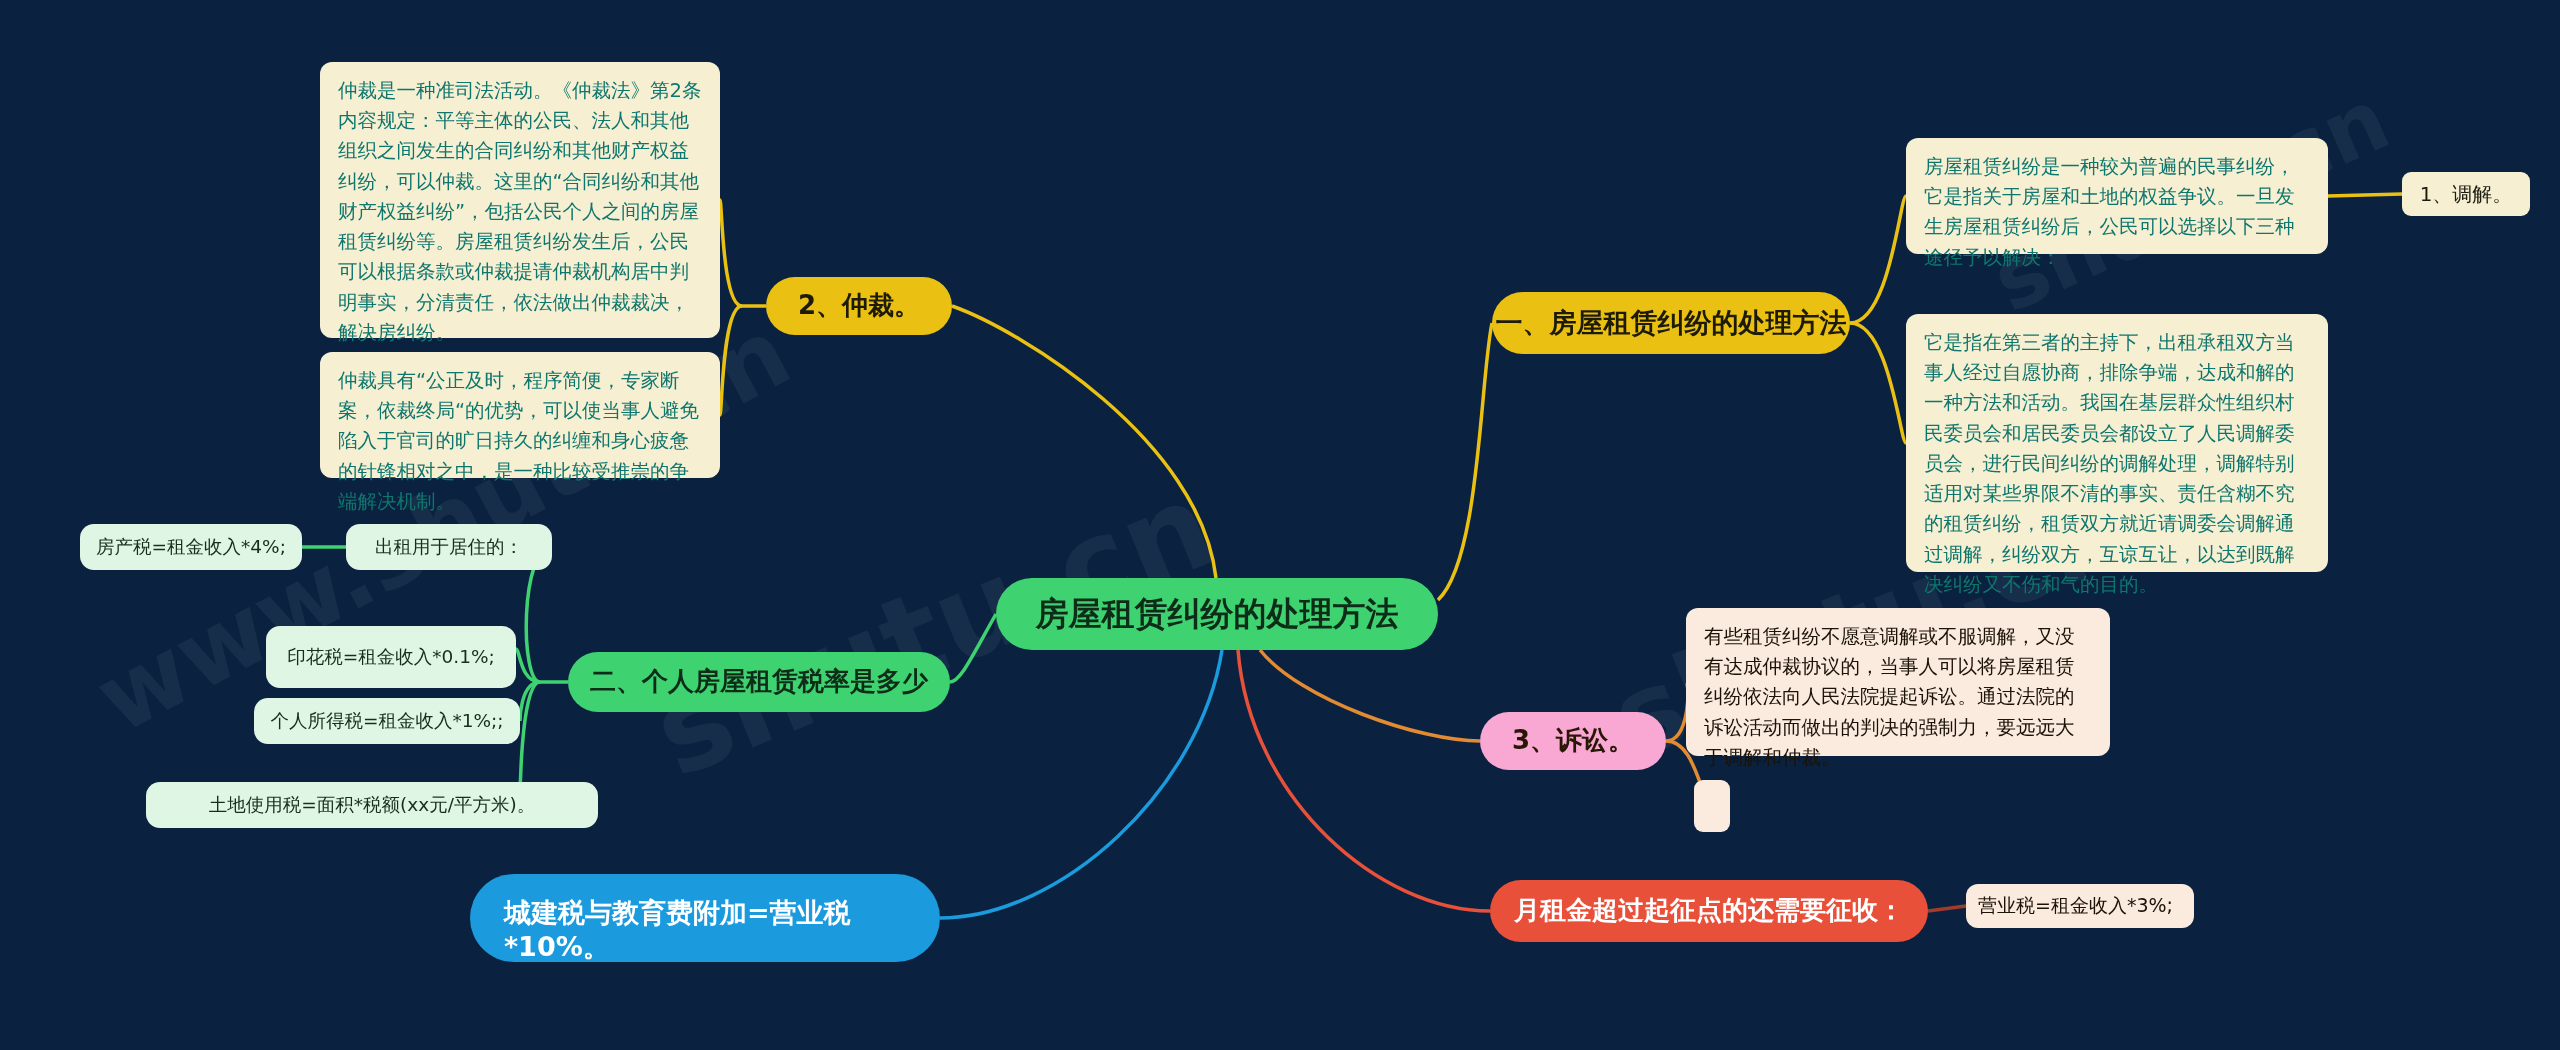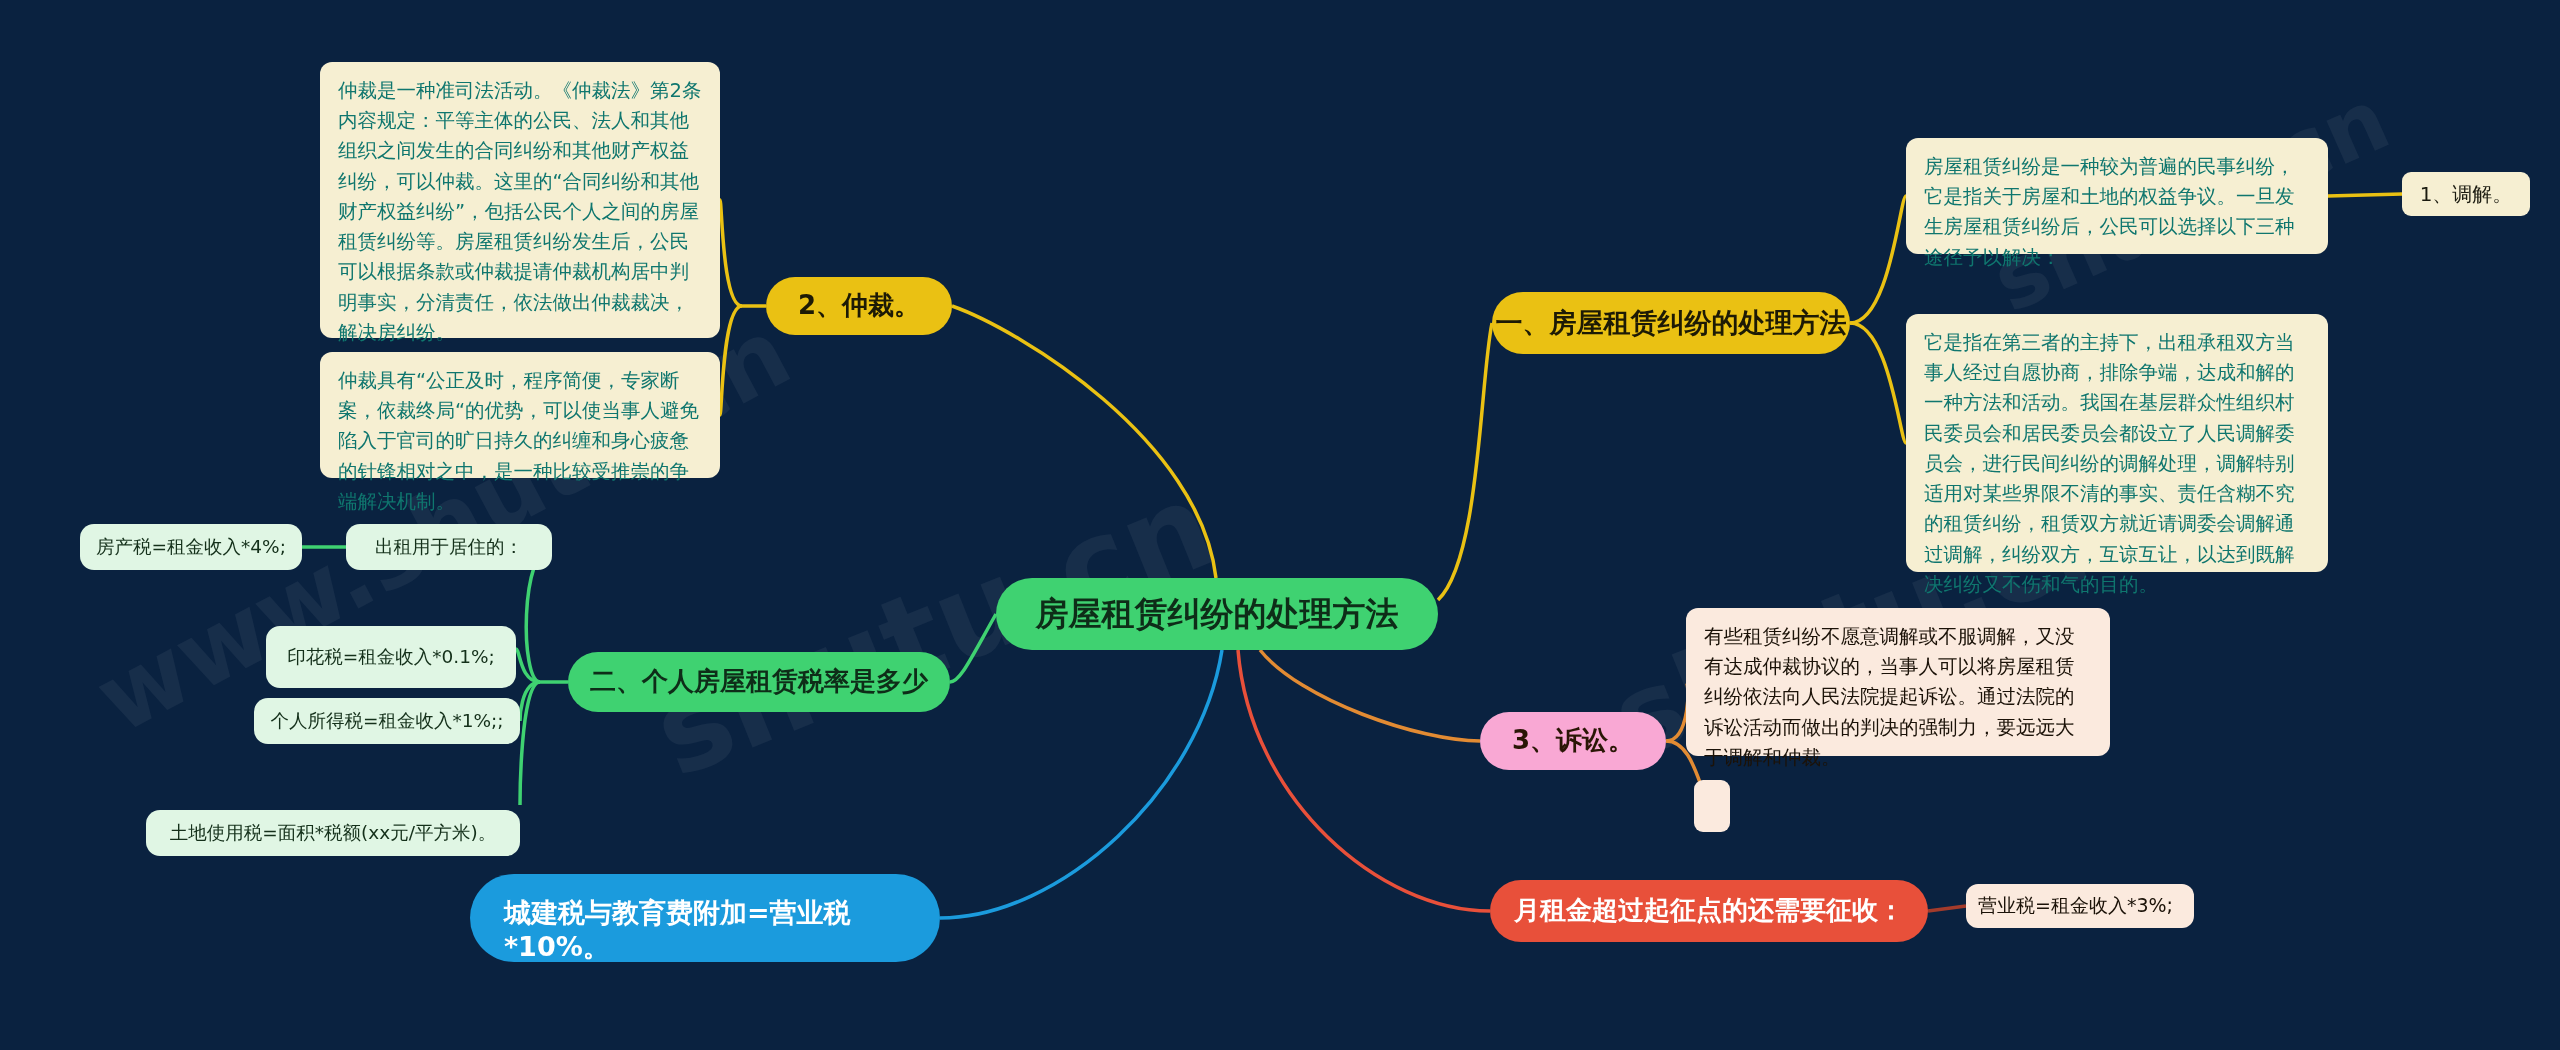--- a/index.html
+++ b/index.html
@@ -87,21 +87,21 @@
   #c-med2{left:1906px;top:314px;width:422px;height:258px;font-size:19.5px;}
   #c-lit1{left:1686px;top:608px;width:424px;height:148px;font-size:19.5px;}
   #c-biz{left:1966px;top:884px;width:228px;height:44px;font-size:19px;
          display:flex;align-items:center;padding:6px 12px;}
 
   
   #t-live{left:346px;top:524px;width:206px;height:46px;}
   #t-fc  {left:80px; top:524px;width:222px;height:46px;}
   #t-stamp{left:266px;top:626px;width:250px;height:62px;}
   #t-inc {left:254px;top:698px;width:266px;height:46px;}
-  #t-land{left:146px;top:782px;width:374px;height:46px;margin-top:28px;}
+  #t-land{left:146px;top:782px;width:452px;height:46px;}
   .mini{
     display:flex;align-items:center;justify-content:center;
     font-size:18.5px;padding:4px 12px;box-sizing:border-box;
     white-space:nowrap;
   }
 </style>
 </head>
 <body>
 
 <div id="stage">

